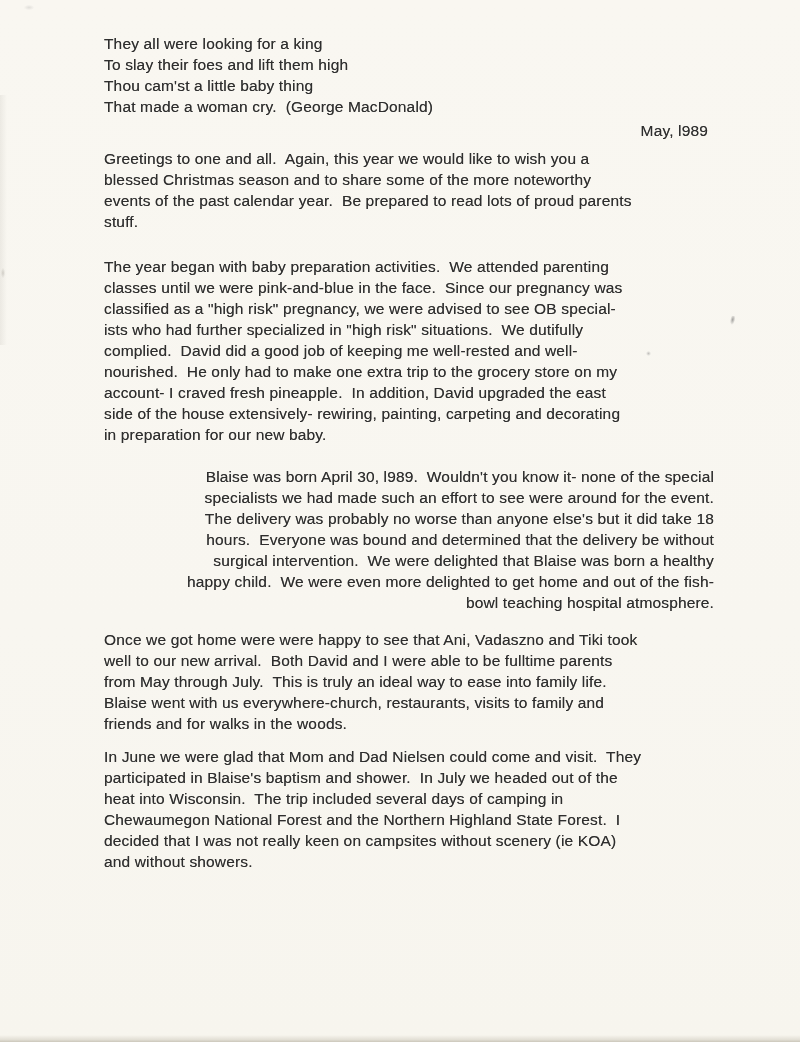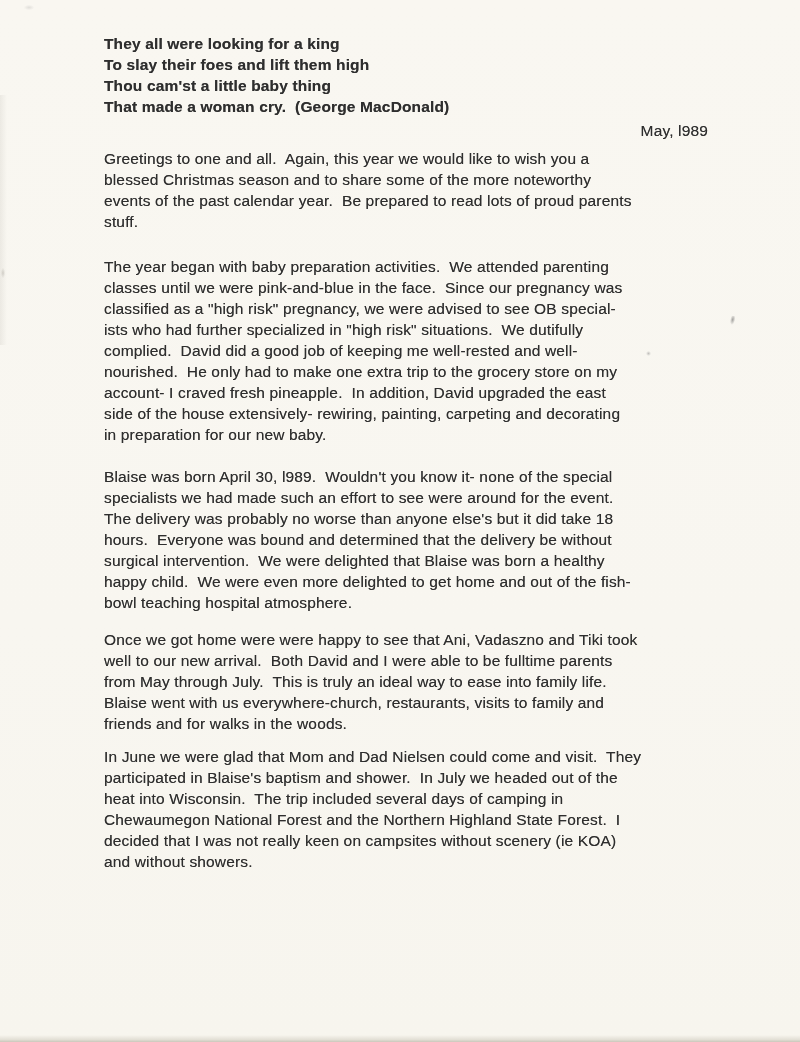--- a/index.html
+++ b/index.html
@@ -26,32 +26,31 @@
     font-size: 15.5px;
     line-height: 21px;
     letter-spacing: 0.15px;
     text-shadow: 0 0 0.45px rgba(20,20,20,0.55);
   }
   .pre {
     white-space: pre-wrap;
   }
   .poem {
     margin: 0 0 0 0;
-    font-weight: bold;
   }
   .date-line {
     text-align: right;
     margin-top: 3px;
     padding-right: 6px;
   }
   .para {
     margin-top: 24px;
   }
   .para.p-first { margin-top: 7px; }
-  .para.p-blaise { margin-top: 21px; }
+  .para.p-blaise { margin-top: 21px; text-align: right; }
   .para.p-home { margin-top: 16px; }
   .para.p-june { margin-top: 12px; }
 
   
   .artifact { position: absolute; pointer-events: none; }
   .speck-right {
     left: 730px; top: 316px; width: 5px; height: 9px;
     background: radial-gradient(ellipse at 50% 40%, rgba(90,90,90,0.55), rgba(120,120,120,0.0) 70%);
     transform: rotate(12deg);
   }

